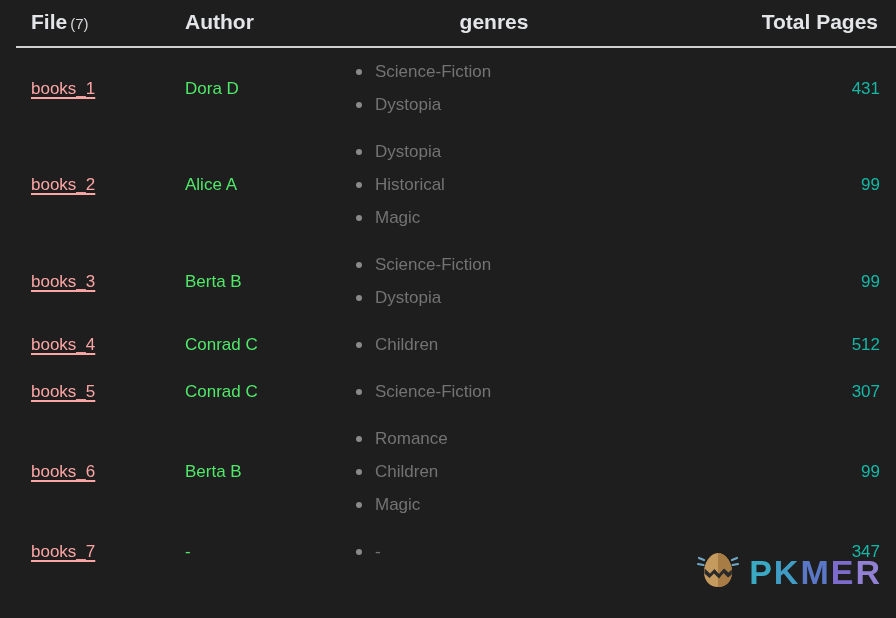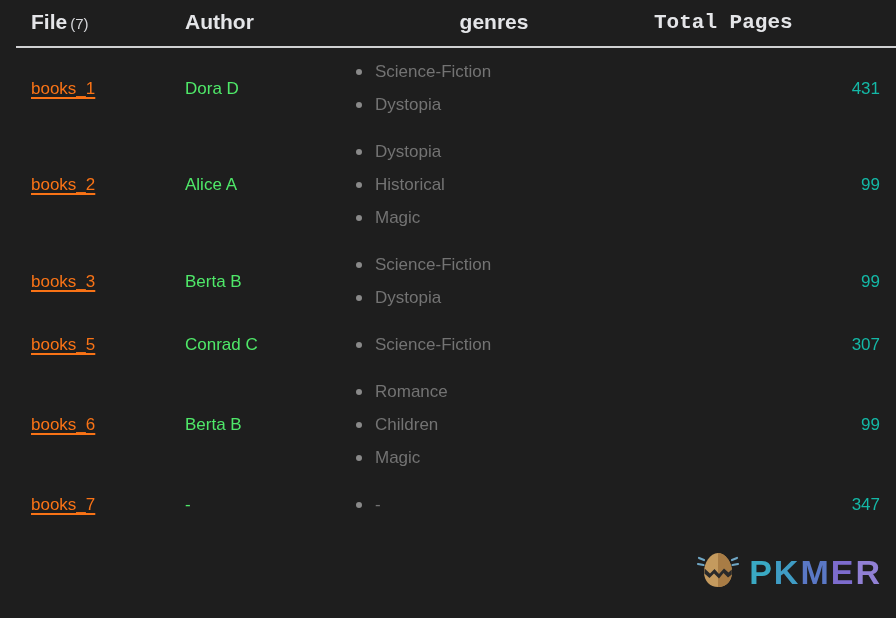--- a/index.html
+++ b/index.html
@@ -42,21 +42,21 @@
     color: #e4e5e8;
     padding: 10px 8px 12px 8px;
     border-bottom: 2px solid #cfd0d2;
     vertical-align: bottom;
     white-space: nowrap;
   }
 
   th.col-file    { width: 163px; text-align: left;  padding-left: 15px; }
   th.col-author  { width: 167px; text-align: left;  padding-left: 6px; }
   th.col-genres  { width: 300px; text-align: center;  padding-left: 4px; }
-  th.col-pages   { width: 250px; text-align: left; padding-right: 18px; font-family: Liberation Mono, monospace; }
+  th.col-pages   { width: 250px; text-align: right; padding-right: 18px; }
 
   .count {
     font-size: 15px;
     font-weight: normal;
     color: #d6d7da;
     margin-left: 3px;
     letter-spacing: 0;
   }
 
   
@@ -67,21 +67,21 @@
     line-height: 1.0;
     border: none;
   }
 
   td.cell-file   { padding-left: 15px; }
   td.cell-author { padding-left: 6px; }
   td.cell-genres { padding-left: 4px; }
   td.cell-pages  { text-align: right; padding-right: 16px; }
 
   a.internal-link {
-    color: #f97316;
+    color: #fca5a5;
     text-decoration: underline;
     text-underline-offset: 3px;
     text-decoration-thickness: 1.5px;
     font-size: 17px;
     cursor: pointer;
   }
 
   .author-name {
     color: #4fe869;
     font-size: 17px;
@@ -189,20 +189,30 @@
         <tr>
           <td class="cell-file"><a class="internal-link">books_3</a></td>
           <td class="cell-author"><span class="author-name">Berta B</span></td>
           <td class="cell-genres">
             <ul class="genre-list">
               <li>Science-Fiction</li>
               <li>Dystopia</li>
             </ul>
           </td>
           <td class="cell-pages"><span class="pages-val">99</span></td>
+        </tr>
+        <tr>
+          <td class="cell-file"><a class="internal-link">books_4</a></td>
+          <td class="cell-author"><span class="author-name">Conrad C</span></td>
+          <td class="cell-genres">
+            <ul class="genre-list">
+              <li>Children</li>
+            </ul>
+          </td>
+          <td class="cell-pages"><span class="pages-val">512</span></td>
         </tr>
         <tr>
           <td class="cell-file"><a class="internal-link">books_5</a></td>
           <td class="cell-author"><span class="author-name">Conrad C</span></td>
           <td class="cell-genres">
             <ul class="genre-list">
               <li>Science-Fiction</li>
             </ul>
           </td>
           <td class="cell-pages"><span class="pages-val">307</span></td>

